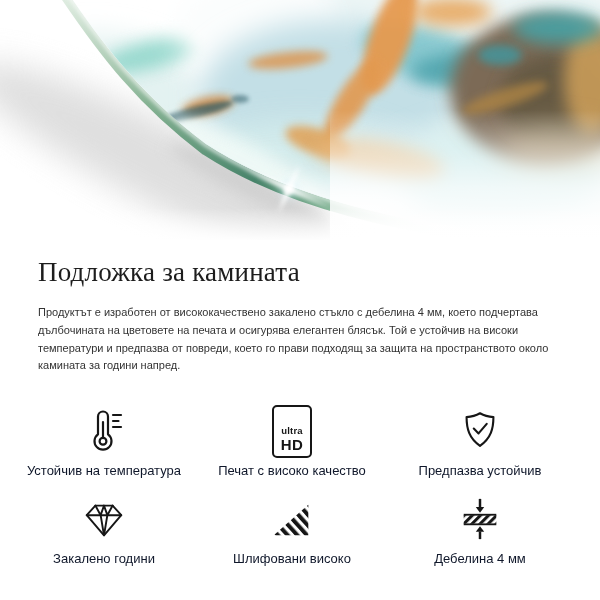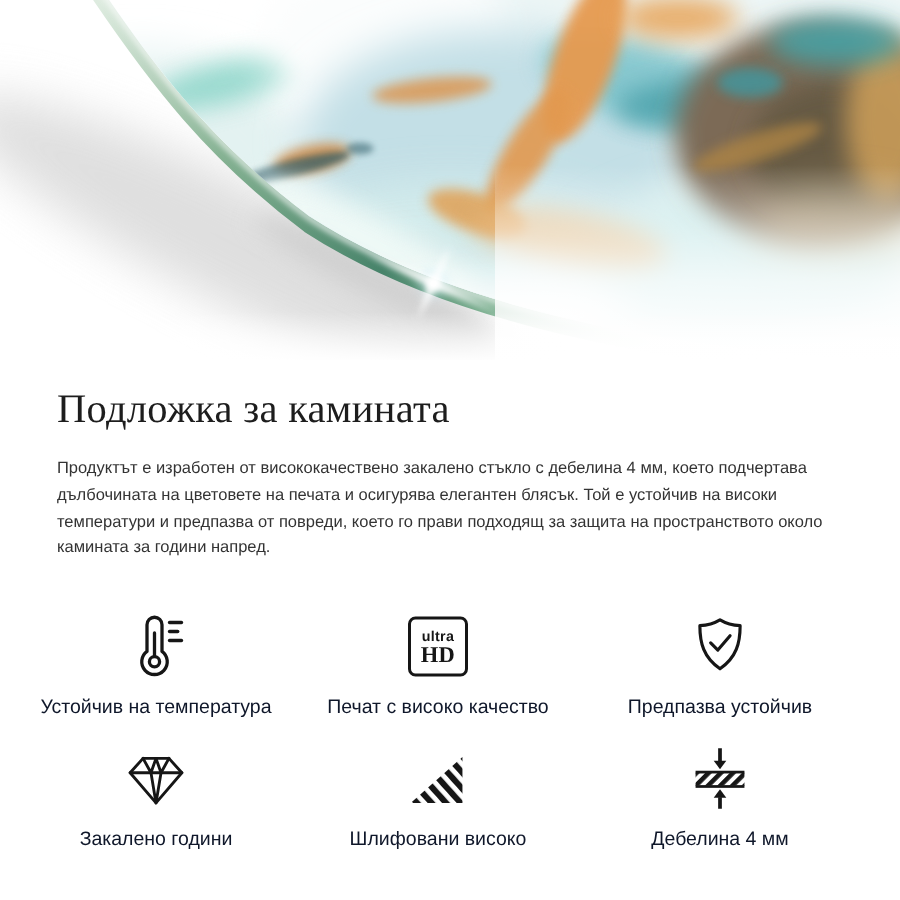--- a/index.html
+++ b/index.html
@@ -21,24 +21,24 @@
   .features{
     position:absolute;top:407px;left:10px;width:580px;
     display:grid;grid-template-columns:repeat(3,188px);row-gap:17px;
   }
   .feature{display:flex;flex-direction:column;align-items:center;}
   .icon-wrap{height:48px;display:flex;align-items:center;justify-content:center;}
   .feature-label{margin-top:8px;font-size:13px;color:#0f172a;white-space:nowrap;}
   .uhd{
     width:36px;height:33px;border:2.5px solid #161616;border-radius:5px;
     display:flex;flex-direction:column;align-items:center;justify-content:center;
-    color:#161616;line-height:1;padding-top:3px;
+    color:#161616;line-height:1;padding-top:16px;
   }
   .uhd .u-top{font-size:9.5px;font-weight:700;letter-spacing:.2px;}
-  .uhd .u-bottom{font-size:15px;font-weight:700;margin-top:1px;letter-spacing:.3px;font-family:Liberation Serif, serif;}
+  .uhd .u-bottom{font-size:15px;font-weight:700;margin-top:1px;letter-spacing:.3px;}
 </style>
 </head>
 <body>
 
 <div class="page">
 
   <div class="hero">
     <svg width="600" height="240" viewBox="0 0 600 240">
       <defs>
         <clipPath id="disc">

